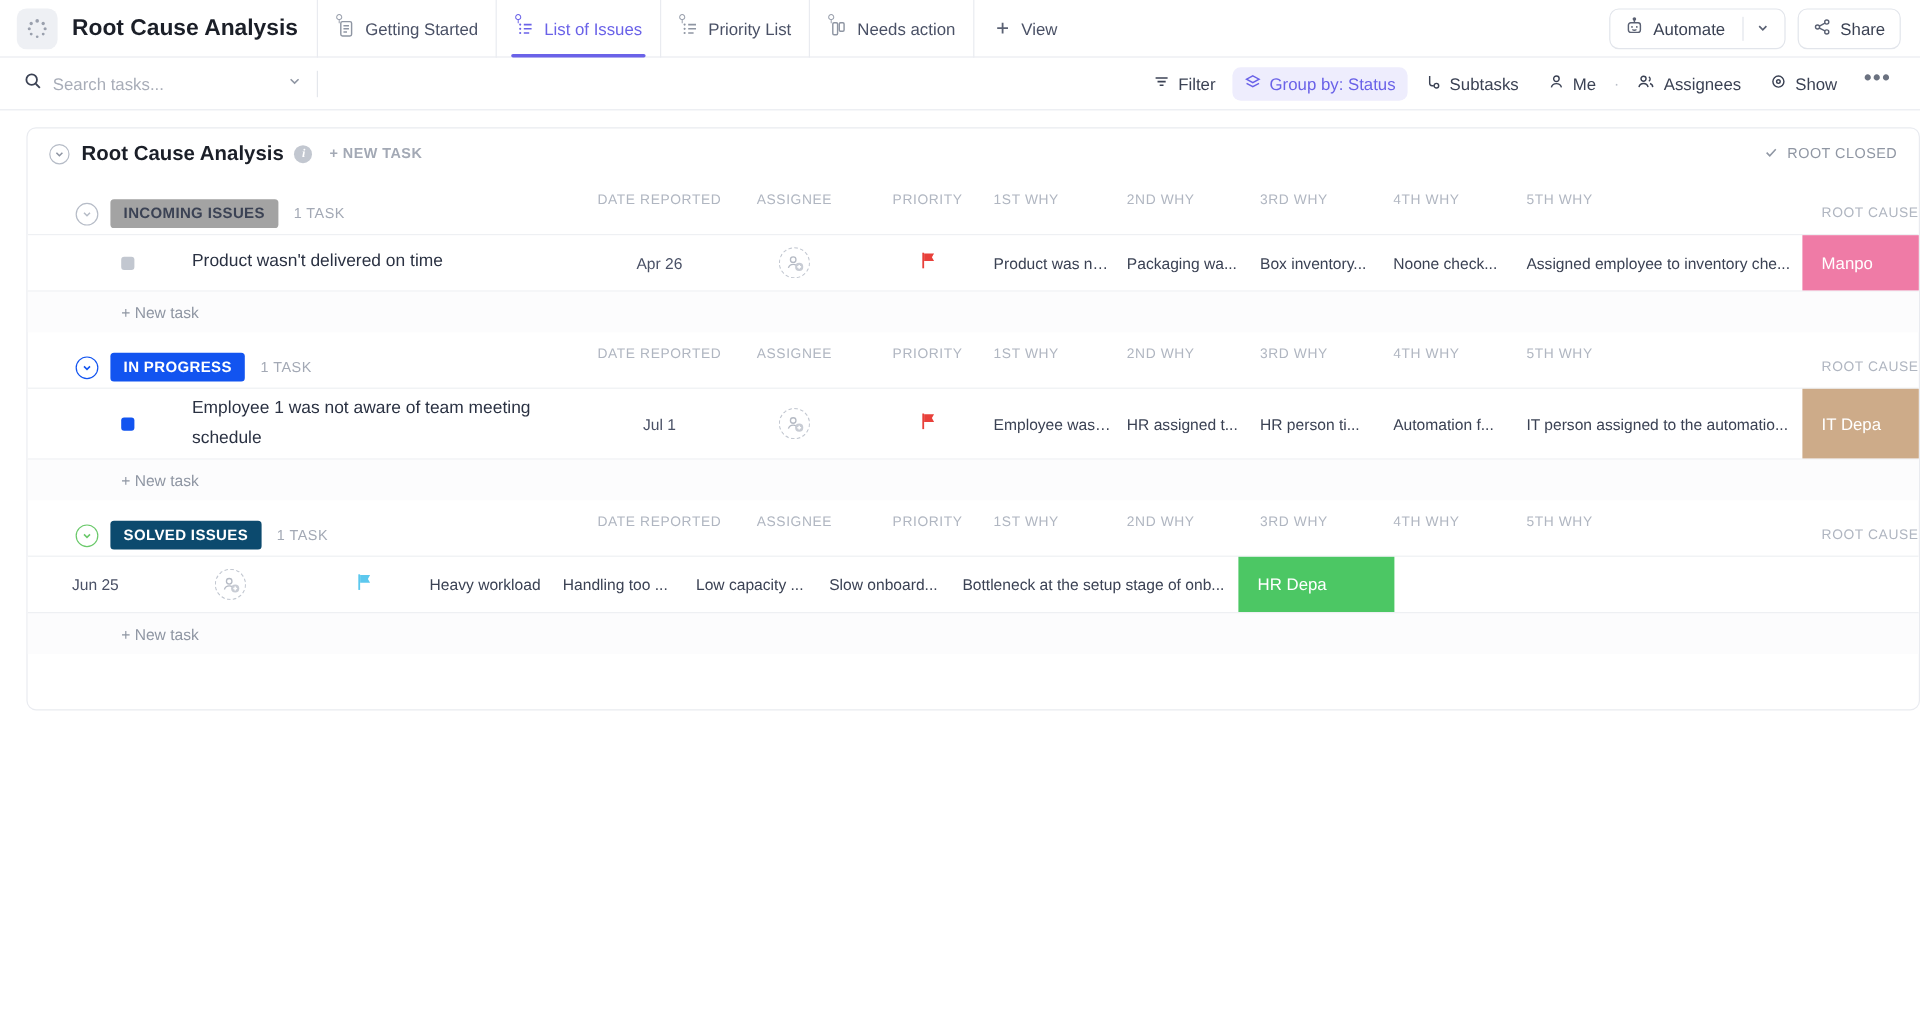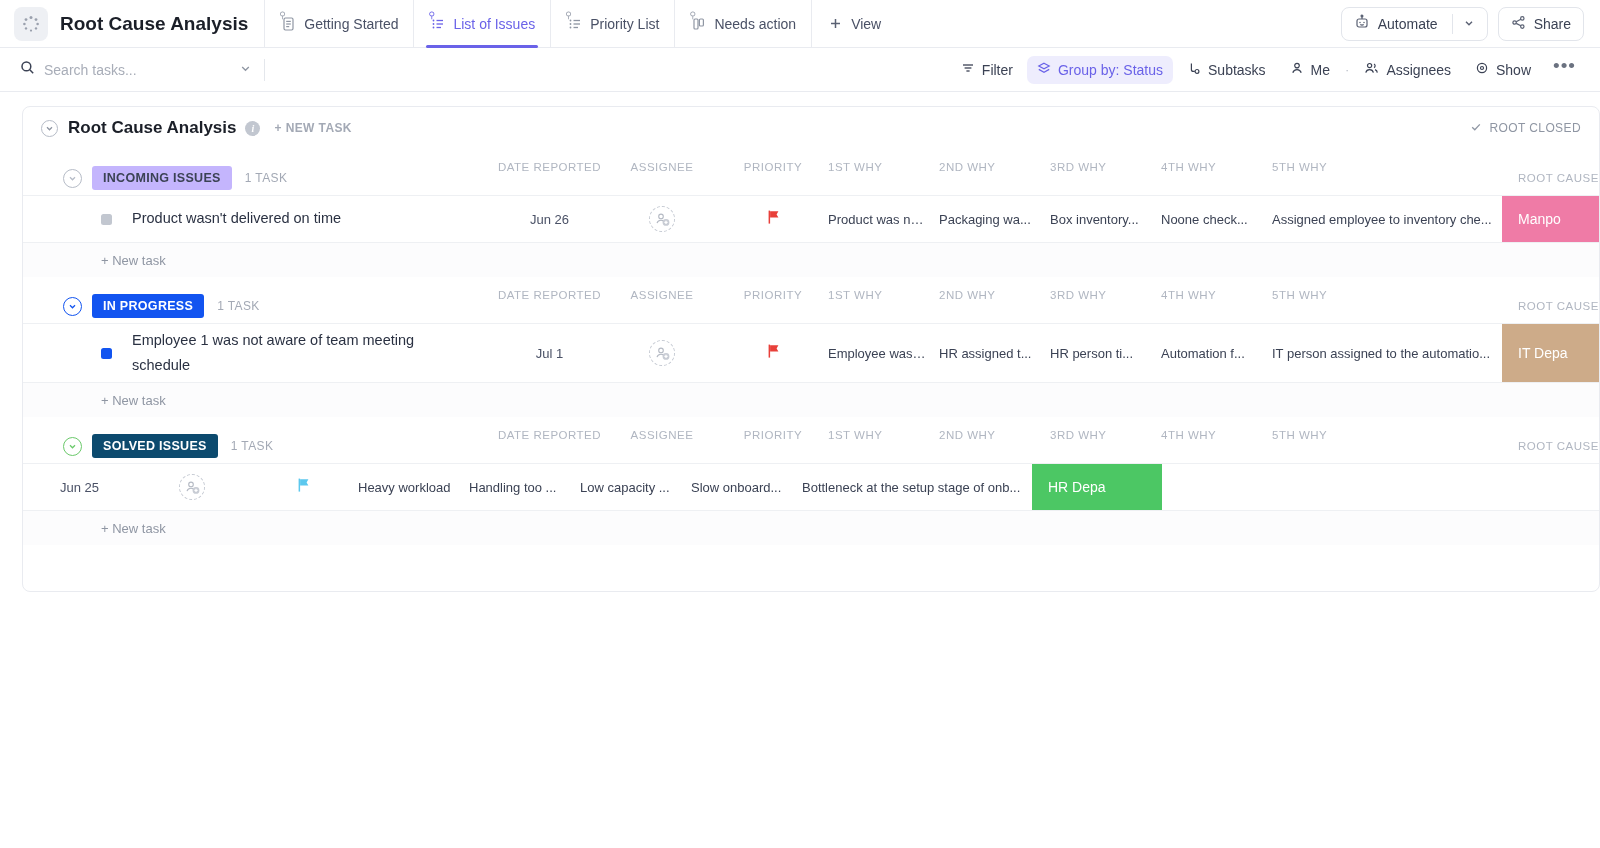--- a/index.html
+++ b/index.html
@@ -191,21 +191,21 @@
     display: flex; align-items: center;
     border-top: 1px solid #eef0f3;
     border-bottom: 1px solid #eef0f3;
     background: #fff;
     min-height: 48px;
     position: relative;
   }
   .task-row.tall { min-height: 60px; }
   .cell { flex: 0 0 auto; display: flex; align-items: center; }
 
-  .c-title { width: 470px; padding-left: 78px; }
+  .c-title { width: 470px; padding-left: 78px; gap: 28px; }
   .status-square { width: 11px; height: 11px; border-radius: 2.5px; flex: 0 0 auto; }
   .task-name {
     margin-left: 20px; font-size: 14.5px; color: #2a3142; line-height: 1.75;
     max-width: 340px;
   }
   .c-date { width: 113px; justify-content: center; font-size: 13px; color: #4a5166; }
   .c-assignee { width: 112px; justify-content: center; }
   .avatar-add {
     width: 26px; height: 26px; border-radius: 50%;
     border: 1px dashed #c4c9d2;
@@ -462,21 +462,21 @@
       </span>
     </div>
 
     <div class="group">
       <div class="group-header">
         <span class="group-chevron" style="color:#b6bcc7">
           <svg width="9" height="9" viewBox="0 0 9 9" fill="none" stroke="currentColor" stroke-width="1.3">
             <polyline points="2,3.3 4.5,5.8 7,3.3"></polyline>
           </svg>
         </span>
-        <span class="status-badge" style="background:#c4b5fd;color:#3b4254">INCOMING ISSUES</span>
+        <span class="status-badge" style="background:#a3a3a3;color:#3b4254">INCOMING ISSUES</span>
         <span class="task-count">1 TASK</span>
         <div class="cols">
           <span class="cell c-title"></span>
           <span class="cell c-date">
               <span class="col-head">DATE REPORTED</span>
             </span>
           <span class="cell c-assignee">
               <span class="col-head">ASSIGNEE</span>
             </span>
           <span class="cell c-priority">
@@ -501,21 +501,21 @@
               <span class="col-head">ROOT CAUSE</span>
             </span>
         </div>
       </div>
       <div class="rows">
         <div class="task-row">
           <div class="cell c-title">
             <span class="status-square" style="background:#c2c7d0"></span>
             <span class="task-name">Product wasn't delivered on time</span>
           </div>
-          <div class="cell c-date">Jun 26</div>
+          <div class="cell c-date">Apr 26</div>
           <div class="cell c-assignee">
             <span class="avatar-add">
               <svg width="18" height="18" viewBox="0 0 18 18" fill="none" stroke="#b5bac4" stroke-width="1.1">
                 <circle cx="8" cy="6.4" r="2.3"></circle>
                   <path d="M4 13.2 a4.2 4.2 0 0 1 8 0"></path>
                 <circle cx="13" cy="12.4" r="3.4" fill="#c8ccd4" stroke="none"></circle>
                 <line x1="13" y1="10.8" x2="13" y2="14" stroke="#fff" stroke-width="1.3"></line>
                 <line x1="11.4" y1="12.4" x2="14.6" y2="12.4" stroke="#fff" stroke-width="1.3"></line>
               </svg>
             </span>

